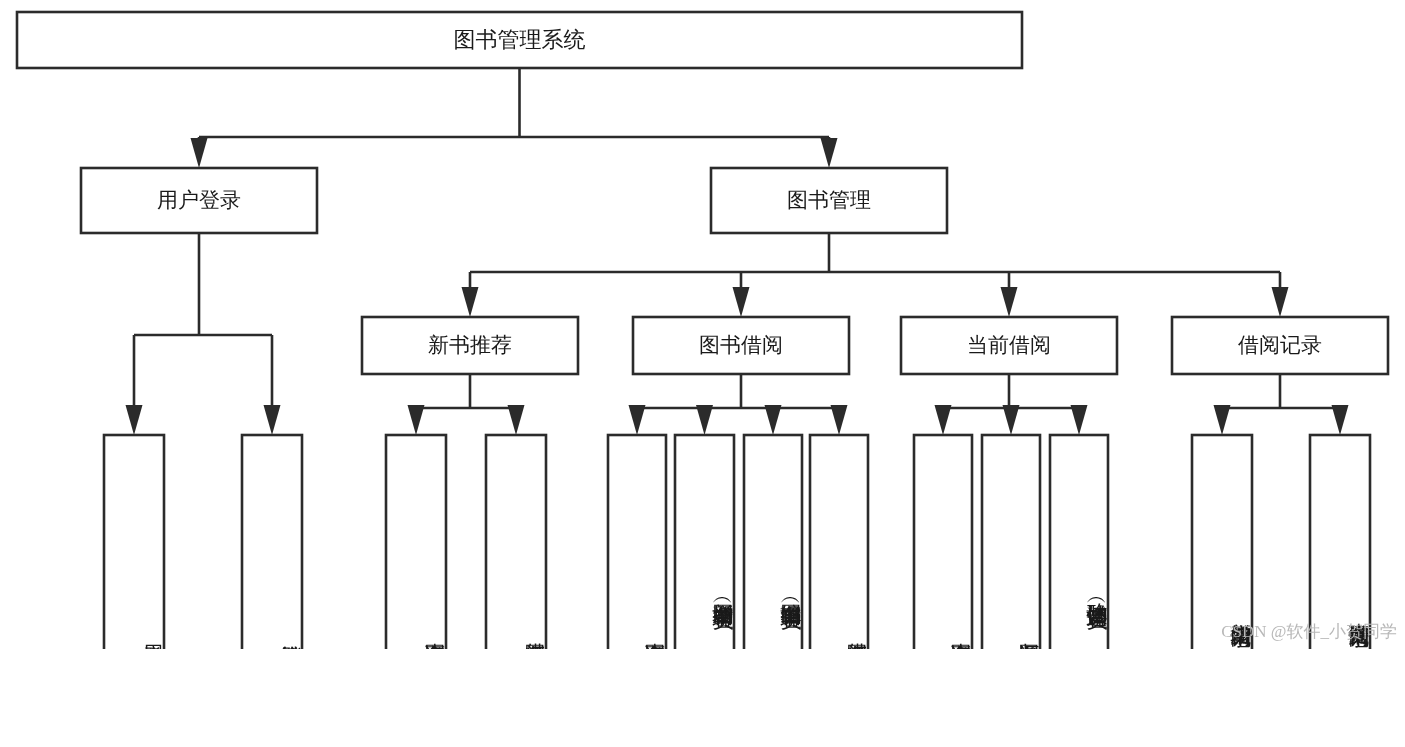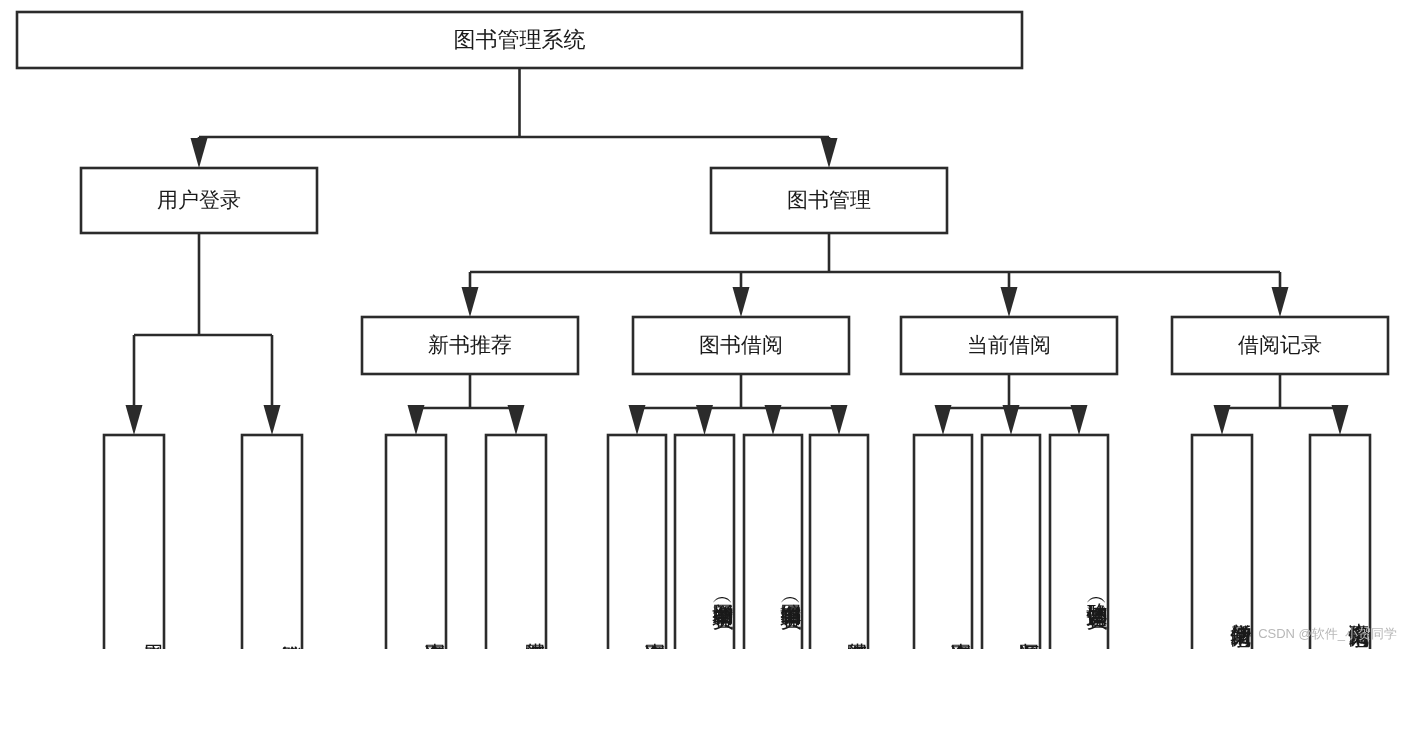--- a/index.html
+++ b/index.html
@@ -66,22 +66,22 @@
     display: flex;
     align-items: flex-start;
     justify-content: center;
     white-space: nowrap;
     pointer-events: none;
   }
   .watermark {
     position: absolute;
     right: 8px;
     bottom: 6px;
-    font-family: Liberation Sans, sans-serif;
-    font-size: 13px;
+    font-family: Liberation Serif, serif;
+    font-size: 17px;
     color: #b8b8b8;
     white-space: nowrap;
     pointer-events: none;
   }
 </style>
 </head>
 <body>
 
 <div id="stage">
 

